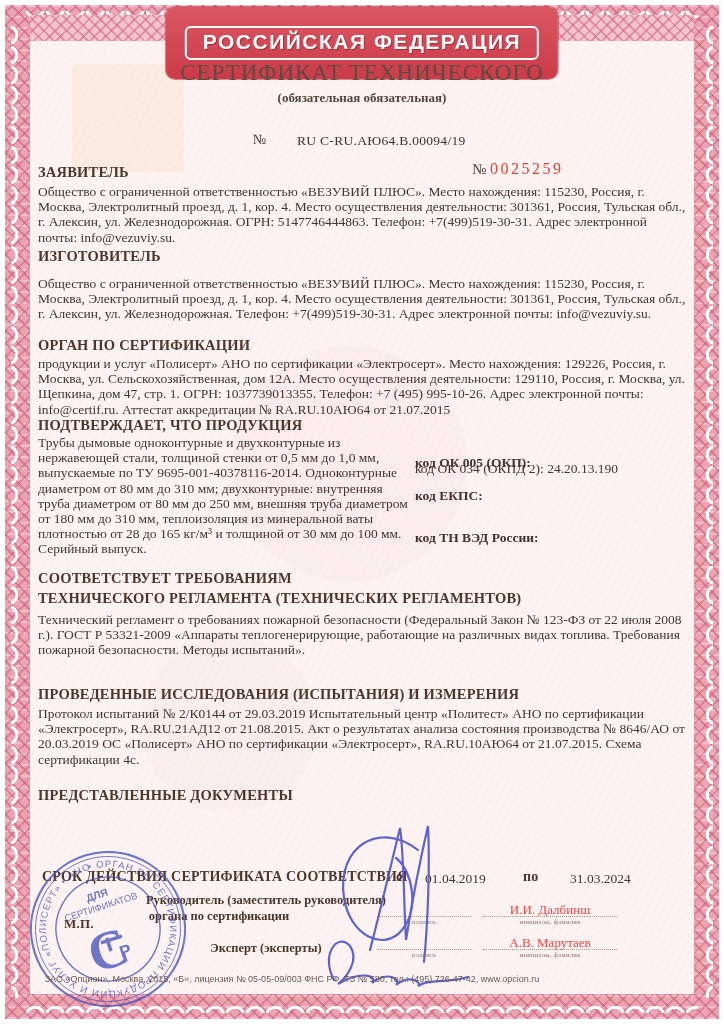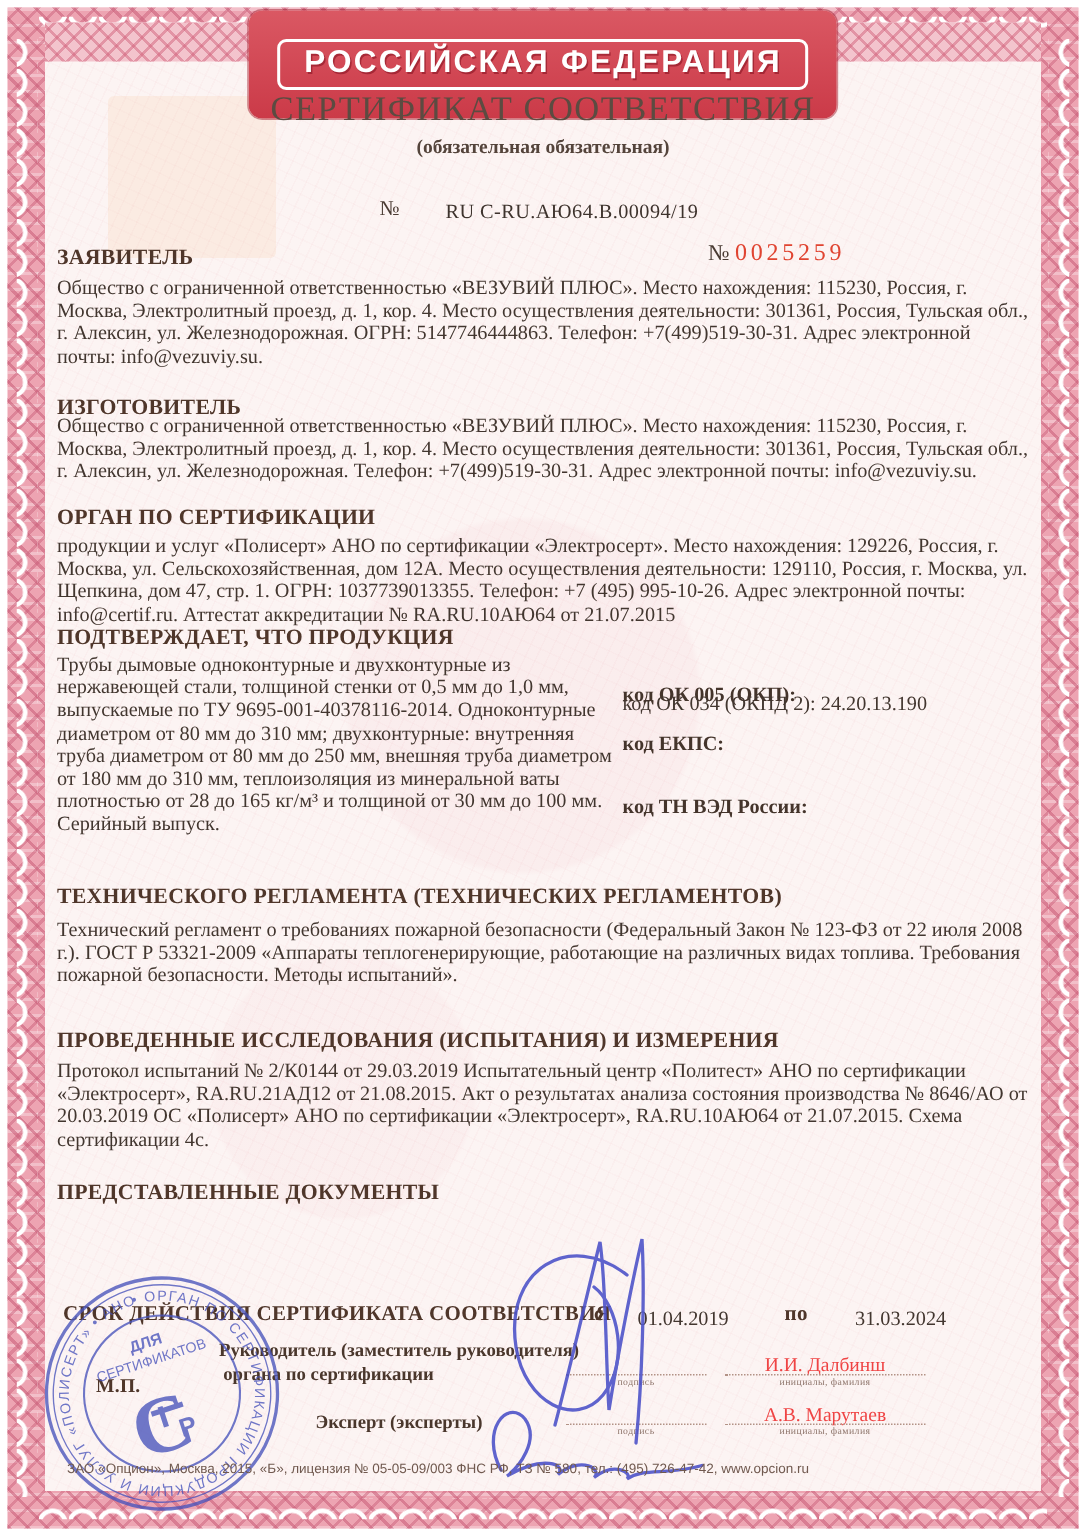--- a/index.html
+++ b/index.html
@@ -100,44 +100,45 @@
 
   <div class="deco-strip deco-left"></div>
   <div class="deco-strip deco-right"></div>
 
   <div class="banner">
     <div class="banner-in">
       <div class="banner-text">РОССИЙСКАЯ ФЕДЕРАЦИЯ</div>
     </div>
   </div>
 
-  <div class="abs title">СЕРТИФИКАТ СООТВЕТСТВИЯ</div>
+  <div class="abs title">СЕРТИФИКАТ ТЕХНИЧЕСКОГО</div>
   <div class="abs subtitle">(обязательная обязательная)</div>
 
   <div class="abs certno-sym">№</div>
   <div class="abs certno-val">RU C-RU.АЮ64.В.00094/19</div>
 
   <div class="abs h" style="top:164px;left:38px;">ЗАЯВИТЕЛЬ</div>
   <div class="abs blank-no"><span>№</span>&nbsp;<span class="digits">0025259</span></div>
   <div class="abs body-t" style="top:184px;left:38px;width:650px;">Общество с ограниченной ответственностью «ВЕЗУВИЙ ПЛЮС». Место нахождения: 115230, Россия, г. Москва, Электролитный проезд, д. 1, кор. 4. Место осуществления деятельности: 301361, Россия, Тульская обл., г. Алексин, ул. Железнодорожная. ОГРН: 5147746444863. Телефон: +7(499)519-30-31. Адрес электронной почты: info@vezuviy.su.</div>
 
-  <div class="abs h" style="top:264px;left:38px;">ИЗГОТОВИТЕЛЬ</div>
+  <div class="abs h" style="top:248px;left:38px;">ИЗГОТОВИТЕЛЬ</div>
   <div class="abs body-t" style="top:276px;left:38px;width:650px;">Общество с ограниченной ответственностью «ВЕЗУВИЙ ПЛЮС». Место нахождения: 115230, Россия, г. Москва, Электролитный проезд, д. 1, кор. 4. Место осуществления деятельности: 301361, Россия, Тульская обл., г. Алексин, ул. Железнодорожная. Телефон: +7(499)519-30-31. Адрес электронной почты: info@vezuviy.su.</div>
 
   <div class="abs h" style="top:337px;left:38px;">ОРГАН ПО СЕРТИФИКАЦИИ</div>
   <div class="abs body-t" style="top:356px;left:38px;width:650px;">продукции и услуг «Полисерт» АНО по сертификации «Электросерт». Место нахождения: 129226, Россия, г. Москва, ул. Сельскохозяйственная, дом 12А. Место осуществления деятельности: 129110, Россия, г. Москва, ул. Щепкина, дом 47, стр. 1. ОГРН: 1037739013355. Телефон: +7 (495) 995-10-26. Адрес электронной почты: info@certif.ru. Аттестат аккредитации № RA.RU.10АЮ64 от 21.07.2015</div>
 
   <div class="abs h" style="top:417px;left:38px;">ПОДТВЕРЖДАЕТ, ЧТО ПРОДУКЦИЯ</div>
   <div class="abs body-t" style="top:435px;left:38px;width:380px;">Трубы дымовые одноконтурные и двухконтурные из нержавеющей стали, толщиной стенки от 0,5 мм до 1,0 мм, выпускаемые по ТУ 9695-001-40378116-2014. Одноконтурные диаметром от 80 мм до 310 мм; двухконтурные: внутренняя труба диаметром от 80 мм до 250 мм, внешняя труба диаметром от 180 мм до 310 мм, теплоизоляция из минеральной ваты плотностью от 28 до 165 кг/м³ и толщиной от 30 мм до 100 мм. Серийный выпуск.</div>
 
   <div class="code-row" style="top:455px;"><span class="code-bold">код ОК 005 (ОКП):</span> <span></span></div>
   <div class="code-row" style="top:461px;"><span>код ОК 034 (ОКПД 2):</span> <span>24.20.13.190</span></div>
   <div class="code-row" style="top:488px;"><span class="code-bold">код ЕКПС:</span> <span></span></div>
   <div class="code-row" style="top:530px;"><span class="code-bold">код ТН ВЭД России:</span> <span></span></div>
 
+  <div class="abs h" style="top:570px;left:38px;">СООТВЕТСТВУЕТ ТРЕБОВАНИЯМ</div>
   <div class="abs h" style="top:590px;left:38px;">ТЕХНИЧЕСКОГО РЕГЛАМЕНТА (ТЕХНИЧЕСКИХ РЕГЛАМЕНТОВ)</div>
   <div class="abs body-t" style="top:612px;left:38px;width:650px;">Технический регламент о требованиях пожарной безопасности (Федеральный Закон № 123-ФЗ от 22 июля 2008 г.). ГОСТ Р 53321-2009 «Аппараты теплогенерирующие, работающие на различных видах топлива. Требования пожарной безопасности. Методы испытаний».</div>
 
   <div class="abs h" style="top:686px;left:38px;">ПРОВЕДЕННЫЕ ИССЛЕДОВАНИЯ (ИСПЫТАНИЯ) И ИЗМЕРЕНИЯ</div>
   <div class="abs body-t" style="top:706px;left:38px;width:650px;">Протокол испытаний № 2/К0144 от 29.03.2019 Испытательный центр «Политест» АНО по сертификации «Электросерт», RA.RU.21АД12 от 21.08.2015. Акт о результатах анализа состояния производства № 8646/АО от 20.03.2019 ОС «Полисерт» АНО по сертификации «Электросерт», RA.RU.10АЮ64 от 21.07.2015. Схема сертификации 4с.</div>
 
   <div class="abs h" style="top:787px;left:38px;">ПРЕДСТАВЛЕННЫЕ ДОКУМЕНТЫ</div>
 
   <div class="abs h" style="top:869px;left:42px;font-size:14px;">СРОК ДЕЙСТВИЯ СЕРТИФИКАТА СООТВЕТСТВИЯ</div>
   <div class="abs h" style="top:869px;left:396px;font-size:14px;">с</div>

